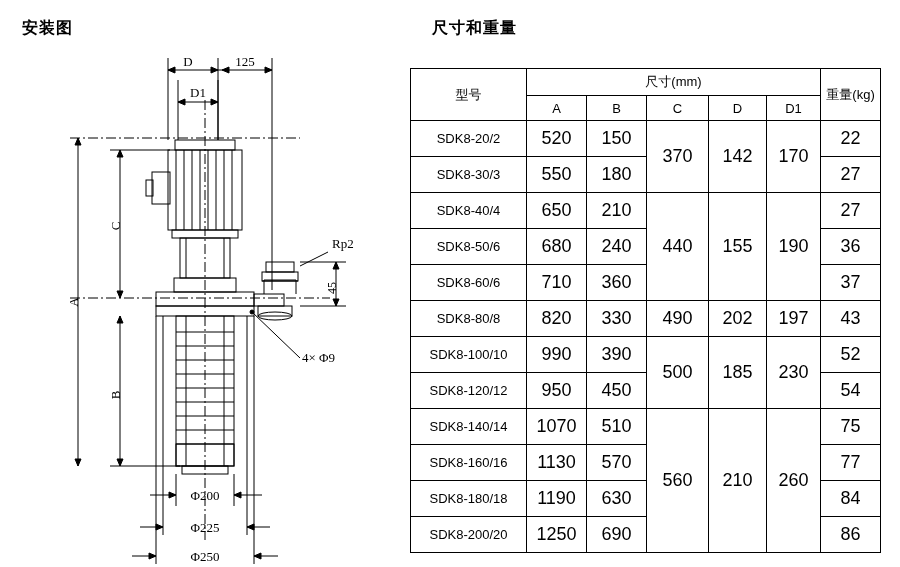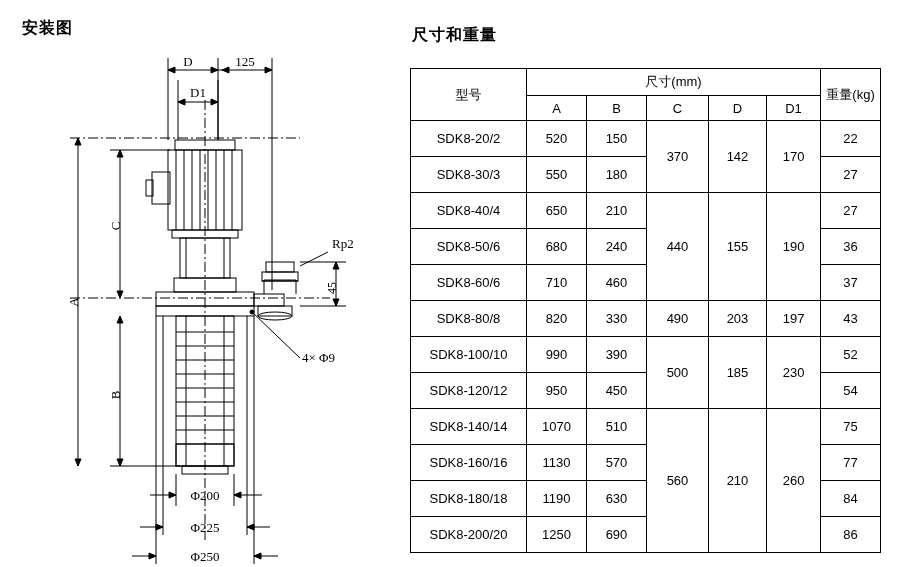--- a/index.html
+++ b/index.html
@@ -22,21 +22,21 @@
     text-decoration: underline;
   }
   
   .heading {
     position: absolute;
     font-size: 16px;
     font-weight: bold;
     letter-spacing: 1px;
   }
   #heading-left { left: 22px; top: 18px; }
-  #heading-right { left: 412px; top: 18px; margin-top: 7px; }
+  #heading-right { left: 432px; top: 18px; }
 
   
   .drawing {
     position: absolute;
     left: 0px;
     top: 40px;
     width: 400px;
     height: 527px;
   }
   .drawing svg { display: block; }
@@ -71,21 +71,21 @@
   .col-d { width: 58px; }
   .col-d1 { width: 54px; }
   .col-w  { width: 60px; }
 
   td.model {
     text-align: left;
     padding-left: 10px;
     font-size: 13px;
     height: 35px;
   }
-  td.num { height: 35px; font-size: 13px; }
+  td.num { height: 35px; font-size: 18px; }
   th.h-main { height: 26px; }
   th.h-sub { height: 24px; }
   th.model-head {
     font-size: 14px;
     font-weight: bold;
   }
   th.group-head {
     font-size: 13px;
   }
   th.weight-head {
@@ -306,30 +306,30 @@
         </tr>
         <tr>
           <td class="model">SDK8-50/6</td>
           <td class="num">680</td>
           <td class="num">240</td>
           <td class="num">36</td>
         </tr>
         <tr>
           <td class="model">SDK8-60/6</td>
           <td class="num">710</td>
-          <td class="num">460</td>
+          <td class="num">360</td>
           <td class="num">37</td>
         </tr>
 
         <tr>
           <td class="model">SDK8-80/8</td>
           <td class="num">820</td>
           <td class="num">330</td>
           <td class="num">490</td>
-          <td class="num">203</td>
+          <td class="num">202</td>
           <td class="num">197</td>
           <td class="num">43</td>
         </tr>
 
         <tr>
           <td class="model">SDK8-100/10</td>
           <td class="num">990</td>
           <td class="num">390</td>
           <td class="num" rowspan="2">500</td>
           <td class="num" rowspan="2">185</td>

